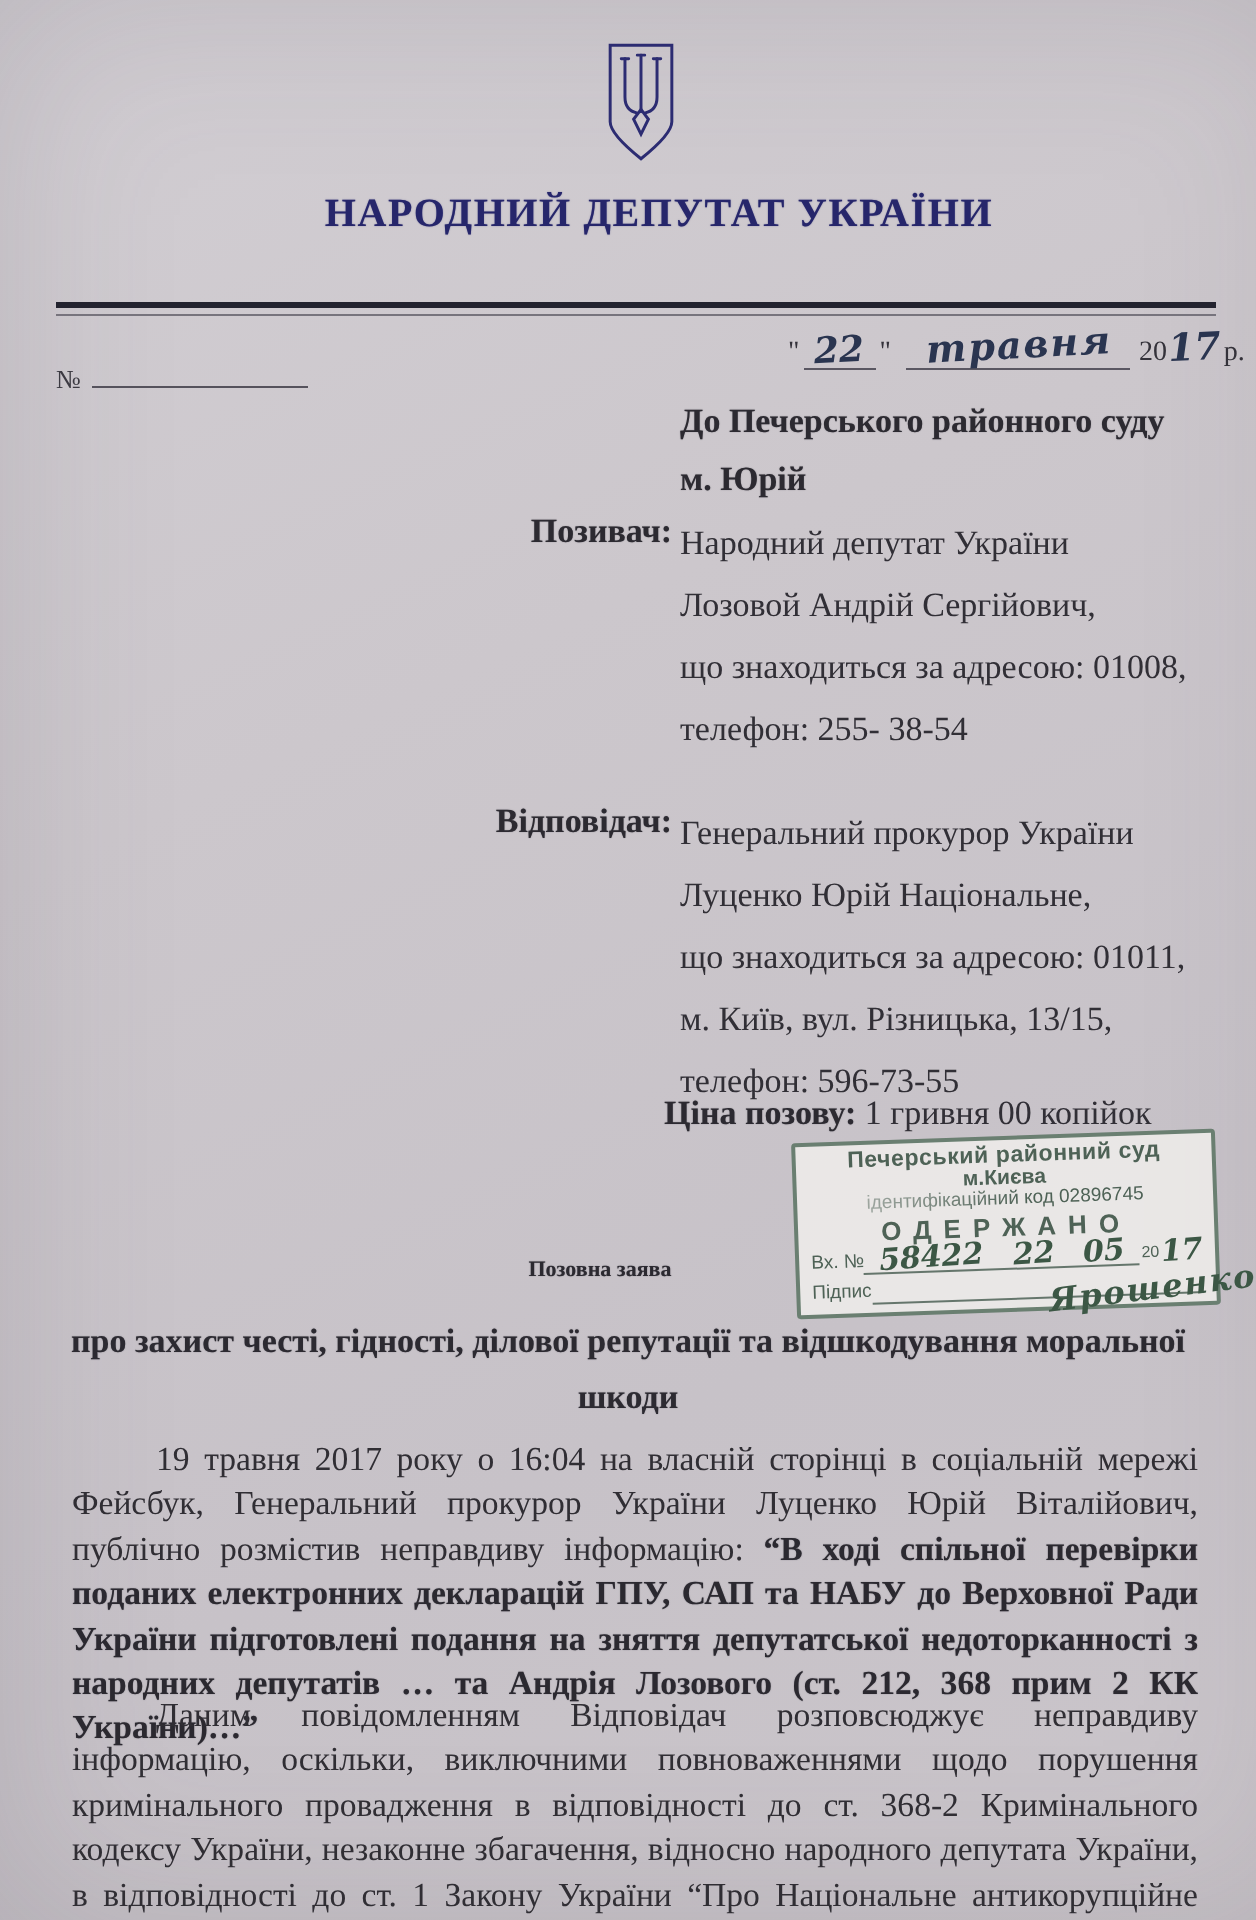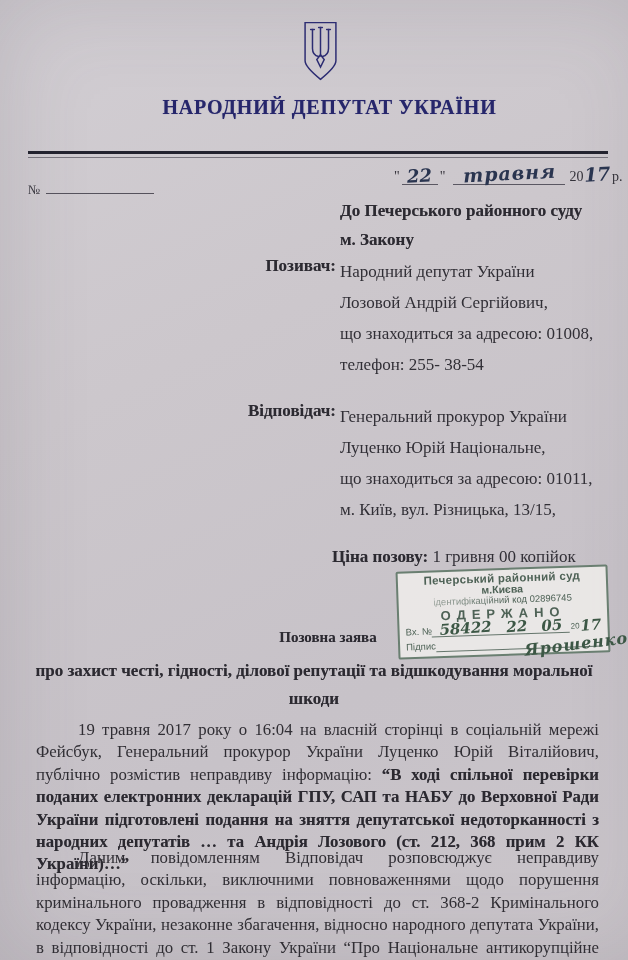--- a/index.html
+++ b/index.html
@@ -73,21 +73,21 @@
   .stamp-hand{font-family:"DejaVu Serif", serif;font-style:italic;font-weight:600;
     font-size:15px;color:#3c574500;color:#3c5745;transform:rotate(-2deg);line-height:13px;}
   .stamp-year-print{font-size:8px;align-self:flex-end;margin:0 1px;}
   .stamp-sign-row{position:relative;margin-top:2px;}
   .signature{position:absolute;right:-26px;bottom:-3px;font-family:"DejaVu Serif", serif;
     font-style:italic;font-weight:600;font-size:16px;letter-spacing:1px;
     color:#3c5745;transform:rotate(-5deg);white-space:nowrap;}
 
   
   .case-title{position:absolute;left:0;top:629px;width:600px;text-align:center;
-    font-size:15px;font-weight:bold;color:#2c2a31;margin-left:28px;}
+    font-size:11px;font-weight:bold;color:#2c2a31;}
   .case-subtitle{position:absolute;left:25px;top:657px;width:578px;text-align:center;
     font-size:17px;font-weight:bold;line-height:28px;color:#2c2a31;}
 
   
   .para{position:absolute;left:36px;width:563px;font-size:16.8px;line-height:22.4px;
     text-align:justify;text-indent:42px;color:#302e34;margin-top:16px;}
   .para1{top:703px;}
   .para2{top:831px;}
   .para b{color:#2b2930;}
 
@@ -123,37 +123,38 @@
     <span class="date-day"><span class="hand">22</span></span>
     <span class="dq">"</span>
     <span class="date-month"><span class="hand">травня</span></span>
     <span>20</span>
     <span class="hand date-year-hand">17</span>
     <span>р.</span>
   </div>
 
   <div class="recipient soft">
     <div>До Печерського районного суду</div>
-    <div>м. Закону</div>
+    <div>м. Юрій</div>
   </div>
 
   <div class="party-label lbl-plaintiff soft">Позивач:</div>
   <div class="party-lines pl-plaintiff">
     <div>Народний депутат України</div>
     <div>Лозовой Андрій Сергійович,</div>
     <div>що знаходиться за адресою: 01008,</div>
     <div>телефон: 255- 38-54</div>
   </div>
 
   <div class="party-label lbl-defendant soft">Відповідач:</div>
   <div class="party-lines pl-defendant">
     <div>Генеральний прокурор України</div>
     <div>Луценко Юрій Національне,</div>
     <div>що знаходиться за адресою: 01011,</div>
     <div>м. Київ, вул. Різницька, 13/15,</div>
+    <div>телефон: 596-73-55</div>
   </div>
 
   <div class="claim-price">
     <b class="soft">Ціна позову:</b>
     <span>1 гривня 00 копійок</span>
   </div>
 
   <div class="stamp">
     <div class="court">Печерський районний суд</div>
     <div class="city">м.Києва</div>

